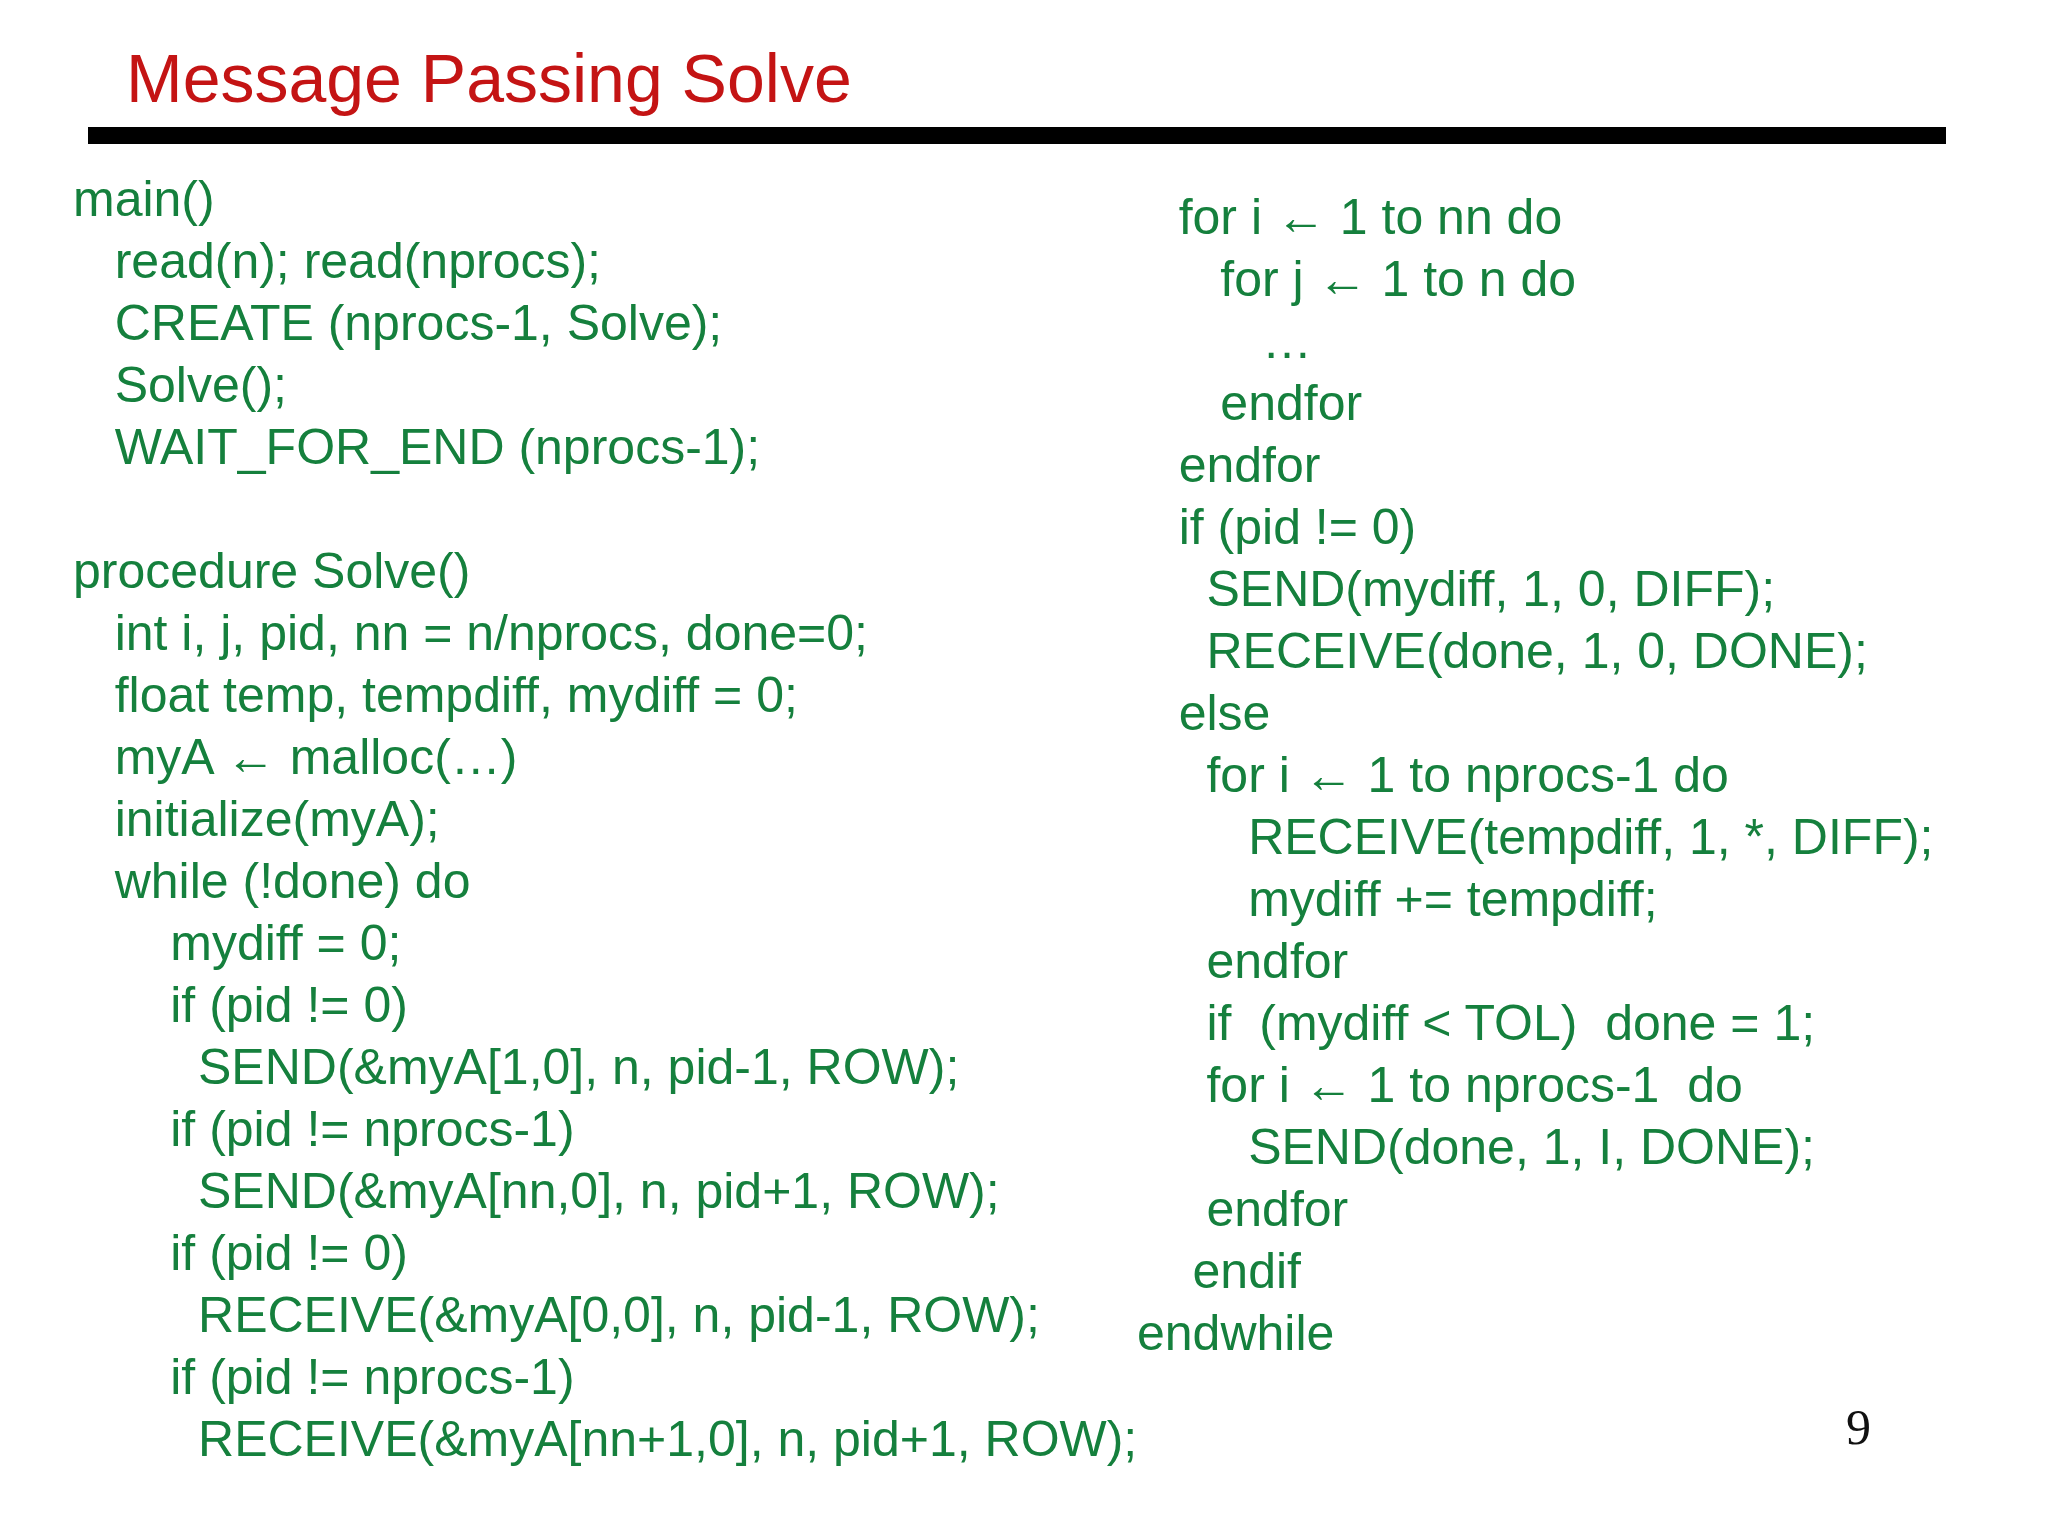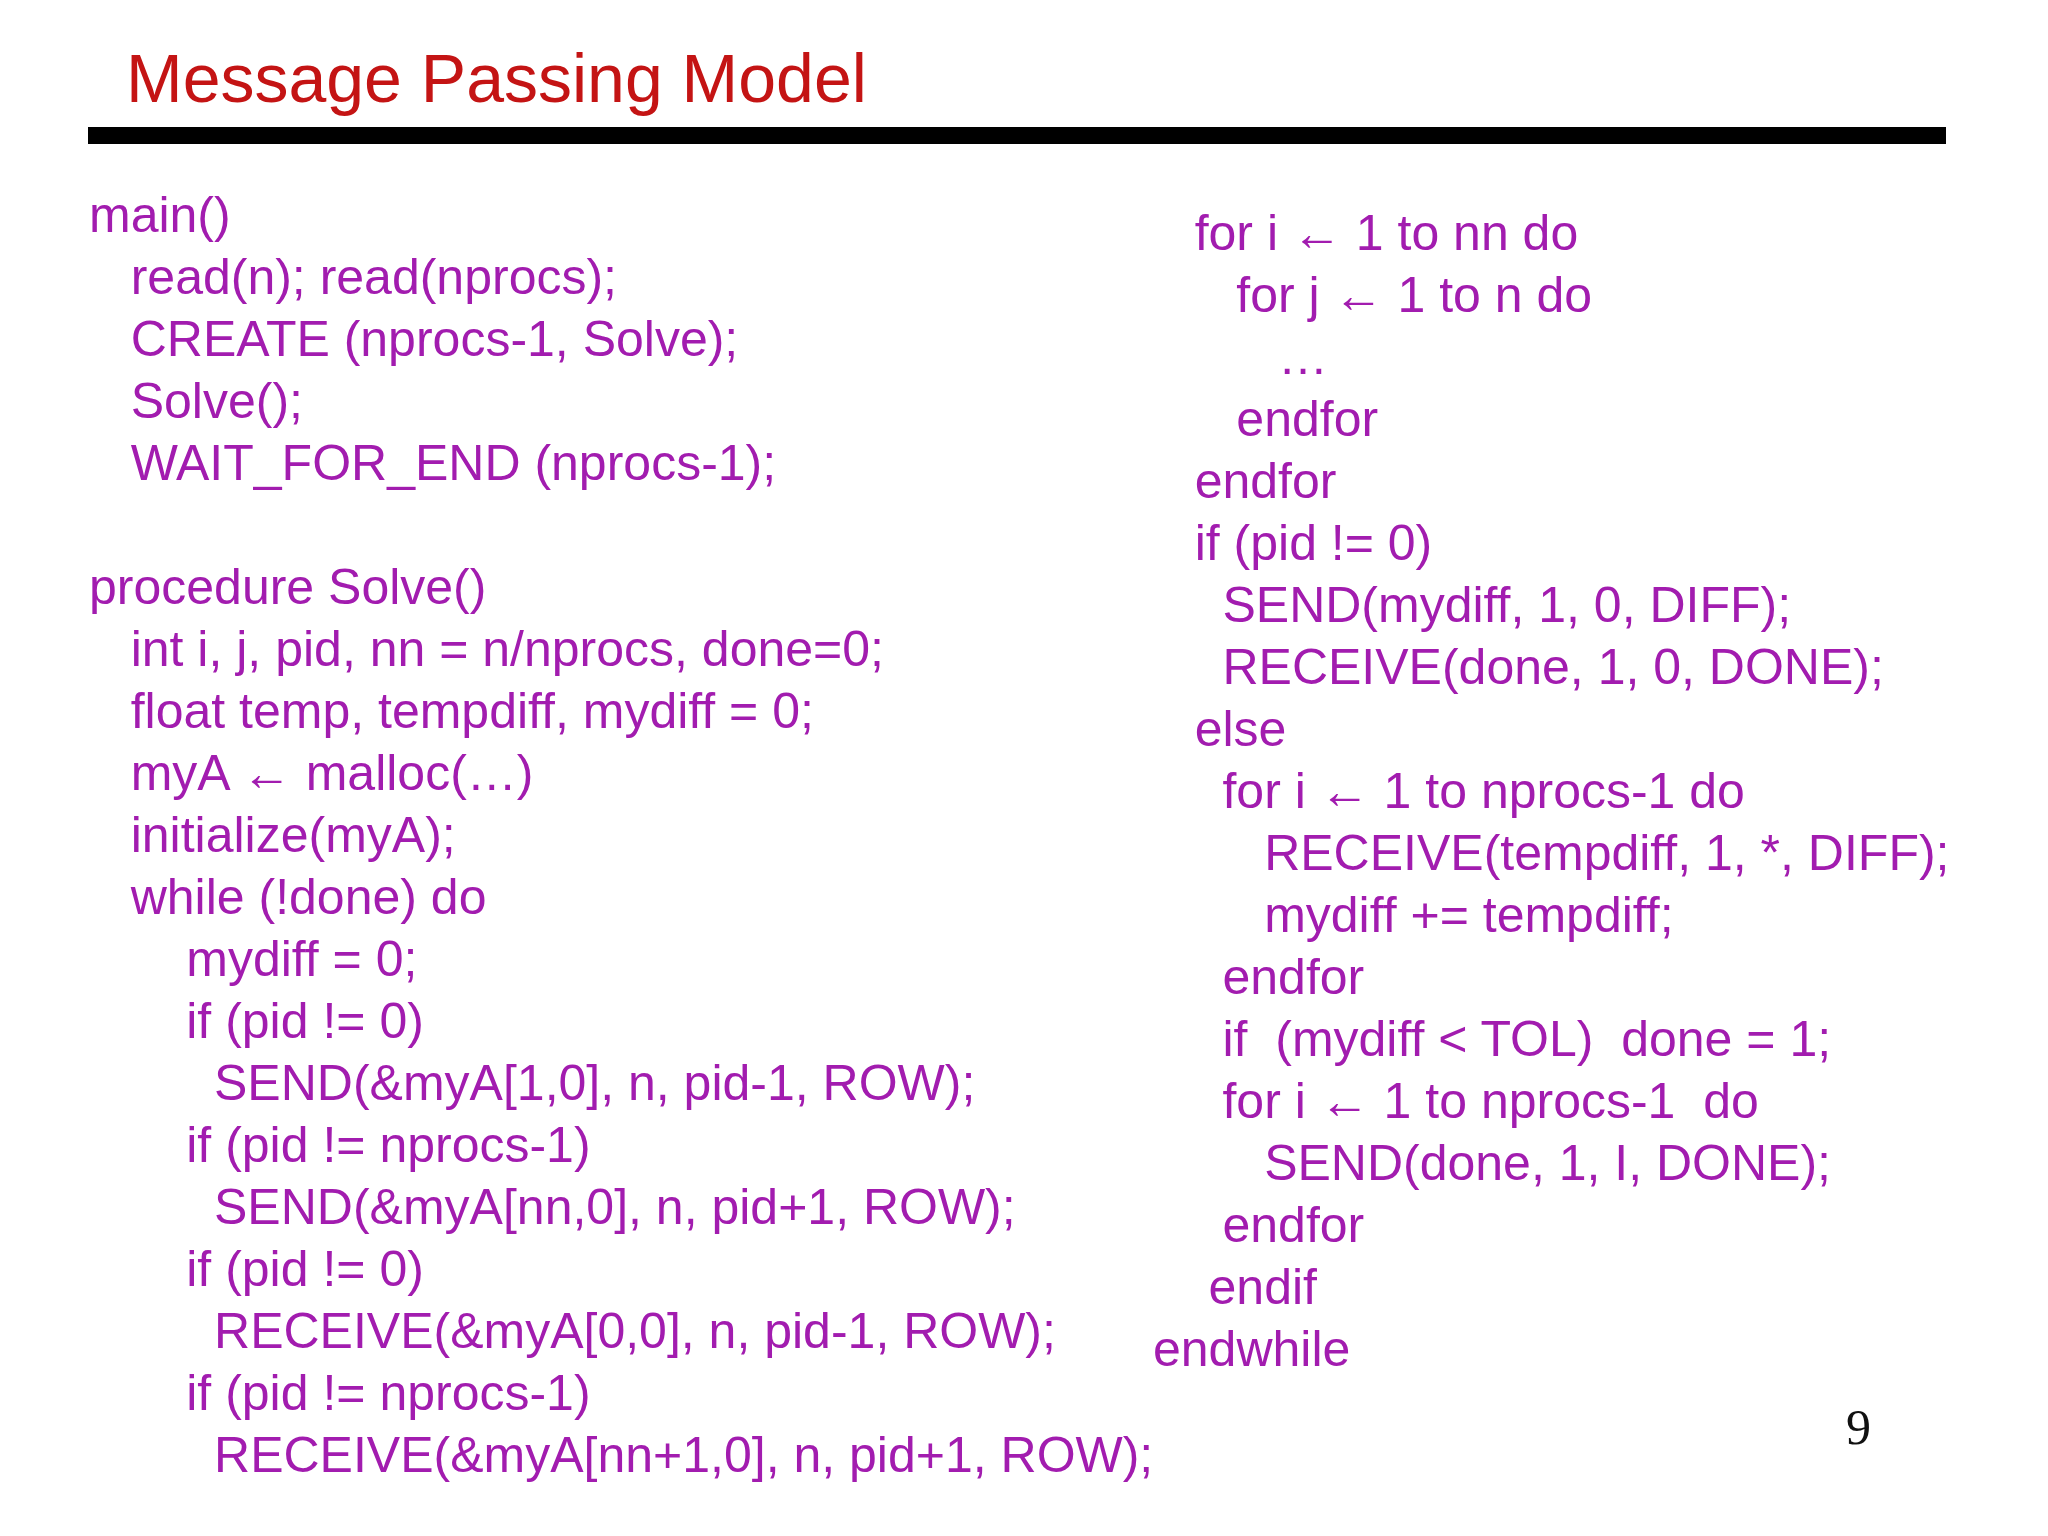--- a/index.html
+++ b/index.html
@@ -28,27 +28,27 @@
   }
   #rule {
     position: absolute;
     left: 88px;
     top: 127px;
     width: 1858px;
     height: 17px;
   }
   pre.code {
     position: absolute;
-    margin: 16px;
+    margin: 0;
     padding: 0;
     font-family: "Liberation Sans", "DejaVu Sans", sans-serif;
     font-size: 50px;
     line-height: 62px;
     white-space: pre;
-    color: #a21caf;
+    color: #15803d;
   }
   #code-left {
     left: 73px;
     top: 168px;
   }
   #code-right {
     left: 1137px;
     top: 186px;
   }
   #page-number {
@@ -59,21 +59,21 @@
     font-size: 50px;
     line-height: 1;
     color: #111111;
   }
 </style>
 </head>
 <body>
 
 <div id="slide" style="background: rgb(255, 255, 255);">
 
-  <div id="title" style="color: rgb(196, 20, 20);">Message Passing Model</div>
+  <div id="title" style="color: rgb(196, 20, 20);">Message Passing Solve</div>
 
   <div id="rule" style="background: rgb(0, 0, 0);"></div>
 
   <pre id="code-left" class="code">main()
    read(n); read(nprocs);
    CREATE (nprocs-1, Solve);
    Solve();
    WAIT_FOR_END (nprocs-1);
 
 procedure Solve()

